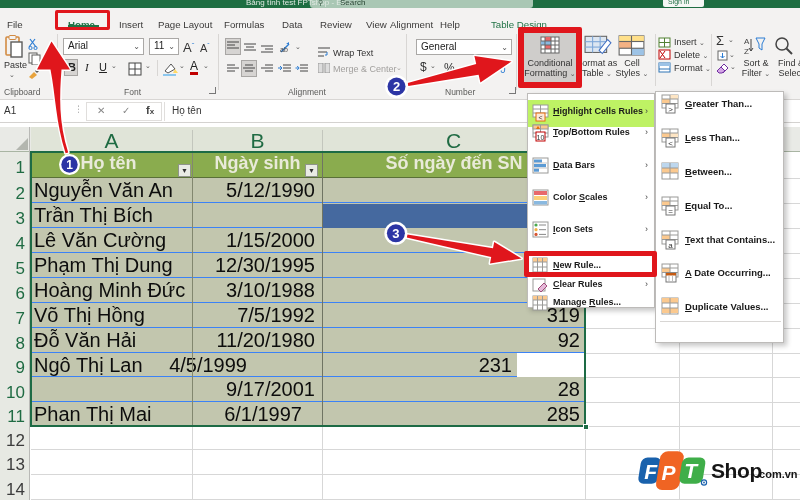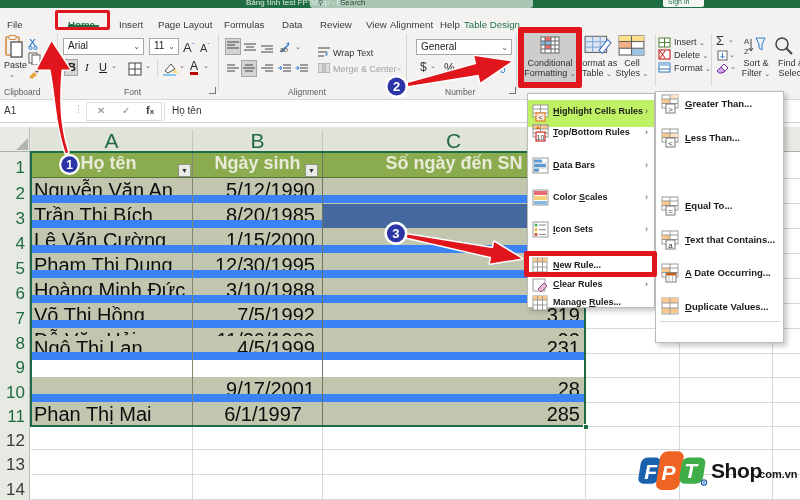--- a/index.html
+++ b/index.html
@@ -25,21 +25,21 @@
 .icn{position:absolute}
 .smalltxt{position:absolute;font-size:9px;color:#333;white-space:nowrap}
 .dd2{font-size:7px;color:#555}
 
 #fbar{left:0;top:100px;width:800px;height:23px;background:#fff;border-bottom:1px solid #d4d2d0}
 
 #grid{left:0;top:123px;width:800px;height:377px;background:#fff}
 .rownum{position:absolute;width:25px;text-align:right;font-size:17px;color:#1f6b43}
 .gl{position:absolute;background:#d7d7d7}
 
-.trow{position:absolute;left:31px;background:#c2c6ae;border-bottom:8px solid #3b82f6}
+.trow{position:absolute;left:31px;background:#c2c6ae;border-bottom:1px solid #3b82f6}
 .tcell{position:absolute;top:0;height:100%;font-size:20px;line-height:24px;color:#0d0d0d;white-space:nowrap;overflow:hidden}
 #hd1{position:absolute;left:31px;background:#8aac4e;border-bottom:1px solid #5a7038}
 .hdt{position:absolute;color:#e9ead9;font-weight:bold;font-size:18px;top:2px;text-align:center}
 .filt{position:absolute;width:13px;height:13px;background:#e9ebe4;border:1px solid #8f948a;color:#333;font-size:7px;line-height:11px;text-align:center}
 
 .menu{position:absolute;background:#fff;border:1px solid #bdbbb9;box-shadow:3px 3px 5px rgba(0,0,0,.22)}
 .mi{position:absolute;left:0;width:100%;height:24px}
 .mi .txt{position:absolute;left:25px;top:5px;font-size:9px;color:#1a1a1a;font-weight:bold;white-space:nowrap}
 .menu2 .txt{font-size:9.5px}
 .mi .arr{position:absolute;right:6px;top:5px;font-size:9px;color:#444}
@@ -64,21 +64,21 @@
  <span class="tab" style="left:7px">File</span>
  <span class="tab" style="left:68px;color:#217346;font-weight:bold">Home</span>
  <span class="tab" style="left:119px">Insert</span>
  <span class="tab" style="left:158px">Page Layout</span>
  <span class="tab" style="left:224px">Formulas</span>
  <span class="tab" style="left:282px">Data</span>
  <span class="tab" style="left:320px">Review</span>
  <span class="tab" style="left:366px">View</span>
  <span class="tab" style="left:390px">Alignment</span>
  <span class="tab" style="left:440px">Help</span>
- <span class="tab" style="left:464px;color:#217346">Table Design</span>
+ <span class="tab" style="left:491px;color:#217346">Table Design</span>
 </div>
 <div class="abs" id="homebox"></div>
 <div class="abs" id="homeul"></div>
 
 <div class="abs" id="ribbon"></div>
 <div id="ribbonstuff">
 
  <svg class="icn" style="left:4px;top:35px" width="20" height="24" viewBox="0 0 20 24">
         <rect x="2" y="2" width="13" height="18" rx="1" fill="none" stroke="#d28b42" stroke-width="1.6"></rect>
         <rect x="5" y="0.5" width="7" height="4" rx="1" fill="#f3f2f1" stroke="#d28b42"></rect>
@@ -379,21 +379,20 @@
    <span class="hdt" style="left:292px;width:262px">Số ngày đến SN</span>
  </div>
  <div class="filt" style="left:178px;top:164px;z-index:3">▼</div>
  <div class="filt" style="left:305px;top:164px;z-index:3">▼</div>
  <div class="trow" style="top:178px;width:554px;height:25px">
         <span class="tcell" style="left:3px">Nguyễn Văn An</span>
         <span class="tcell" style="right:270px">5/12/1990</span>
       </div>
  <div class="trow" style="top:203px;width:554px;height:25px">
         <span class="tcell" style="left:3px">Trần Thị Bích</span>
-        <span class="tcell" style="right:270px">8/20/1985</span>
       </div>
  <div class="trow" style="top:228px;width:554px;height:25px">
         <span class="tcell" style="left:3px">Lê Văn Cường</span>
         <span class="tcell" style="right:270px">1/15/2000</span>
       </div>
  <div class="trow" style="top:253px;width:554px;height:25px">
         <span class="tcell" style="left:3px">Phạm Thị Dung</span>
         <span class="tcell" style="right:270px">12/30/1995</span>
       </div>
  <div class="trow" style="top:278px;width:554px;height:25px">
@@ -403,21 +402,21 @@
  <div class="trow" style="top:303px;width:554px;height:25px">
         <span class="tcell" style="left:3px">Võ Thị Hồng</span>
         <span class="tcell" style="right:270px">7/5/1992</span>
         <span class="tcell" style="right:5px">319</span>
       </div>
  <div class="trow" style="top:328px;width:554px;height:25px">
         <span class="tcell" style="left:3px">Đỗ Văn Hải</span>
         <span class="tcell" style="right:270px">11/20/1980</span>
         <span class="tcell" style="right:5px">92</span>
       </div>
- <div class="trow" style="top:336px;width:554px;height:24px">
+ <div class="trow" style="top:353px;width:486px;height:24px">
         <span class="tcell" style="left:3px">Ngô Thị Lan</span>
         <span class="tcell" style="right:270px">4/5/1999</span>
         <span class="tcell" style="right:5px">231</span>
       </div>
  <div class="trow" style="top:377px;width:554px;height:25px">
         <span class="tcell" style="right:270px">9/17/2001</span>
         <span class="tcell" style="right:5px">28</span>
       </div>
  <div class="trow" style="top:402px;width:554px;height:24px;border-bottom:none">
         <span class="tcell" style="left:3px">Phan Thị Mai</span>
@@ -546,20 +545,31 @@
             <rect x="1" y="1" width="16" height="13" fill="#fff" stroke="#9a9a98"></rect>
             <rect x="1" y="5" width="8" height="4.5" fill="#fbc98f"></rect>
             <rect x="9" y="5" width="8" height="4.5" fill="#fde5c4"></rect>
             <line x1="1" y1="5" x2="17" y2="5" stroke="#9a9a98"></line>
             <line x1="1" y1="9.5" x2="17" y2="9.5" stroke="#9a9a98"></line>
             <line x1="9" y1="1" x2="9" y2="14" stroke="#9a9a98"></line>
             <rect x="5" y="10" width="9" height="9" fill="#fff" stroke="#777"></rect>
             <text x="9.5" y="17.5" font-size="8" text-anchor="middle" fill="#333">&lt;</text>
           </svg>
     <span class="txt" style="left:29px;top:9px"><span class="u">L</span>ess Than...</span>
+  </div>
+  <div class="mi" style="top:65px;height:33px">
+    <svg style="position:absolute;left:5px;top:5px" width="20" height="20" viewBox="0 0 20 20">
+            <rect x="1" y="1" width="16" height="16" fill="#fff" stroke="#9a9a98"></rect>
+            <rect x="1" y="6" width="16" height="5" fill="#fbc98f"></rect>
+            <rect x="1" y="1" width="16" height="5" fill="#bdd7ee"></rect>
+            <line x1="1" y1="6" x2="17" y2="6" stroke="#9a9a98"></line>
+            <line x1="1" y1="11" x2="17" y2="11" stroke="#9a9a98"></line>
+            <line x1="9" y1="1" x2="9" y2="17" stroke="#9a9a98"></line>
+          </svg>
+    <span class="txt" style="left:29px;top:9px"><span class="u">B</span>etween...</span>
   </div>
   <div class="mi" style="top:99px;height:33px">
     <svg style="position:absolute;left:5px;top:5px" width="20" height="20" viewBox="0 0 20 20">
             <rect x="1" y="1" width="16" height="13" fill="#fff" stroke="#9a9a98"></rect>
             <rect x="1" y="5" width="8" height="4.5" fill="#fbc98f"></rect>
             <line x1="1" y1="5" x2="17" y2="5" stroke="#9a9a98"></line>
             <line x1="1" y1="9.5" x2="17" y2="9.5" stroke="#9a9a98"></line>
             <line x1="9" y1="1" x2="9" y2="14" stroke="#9a9a98"></line>
             <rect x="5" y="10" width="9" height="9" fill="#fff" stroke="#777"></rect>
             <text x="9.5" y="17.5" font-size="8" text-anchor="middle" fill="#333">=</text>

